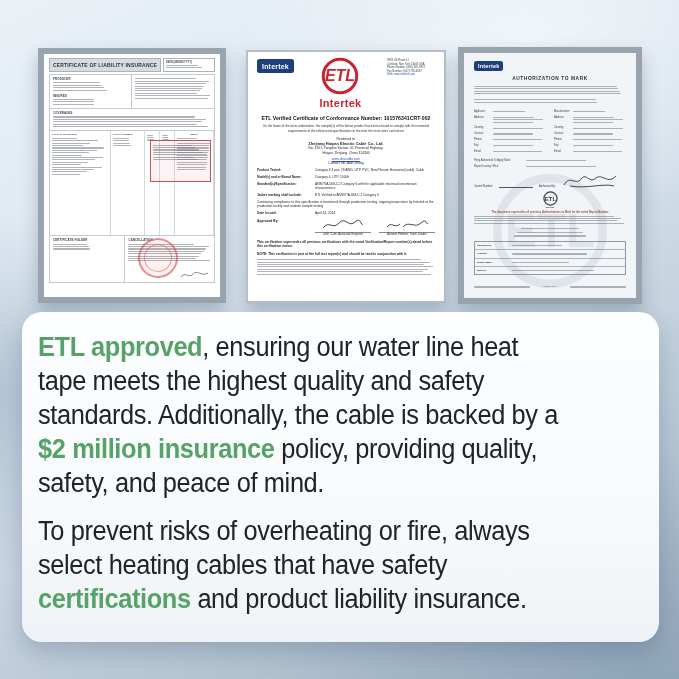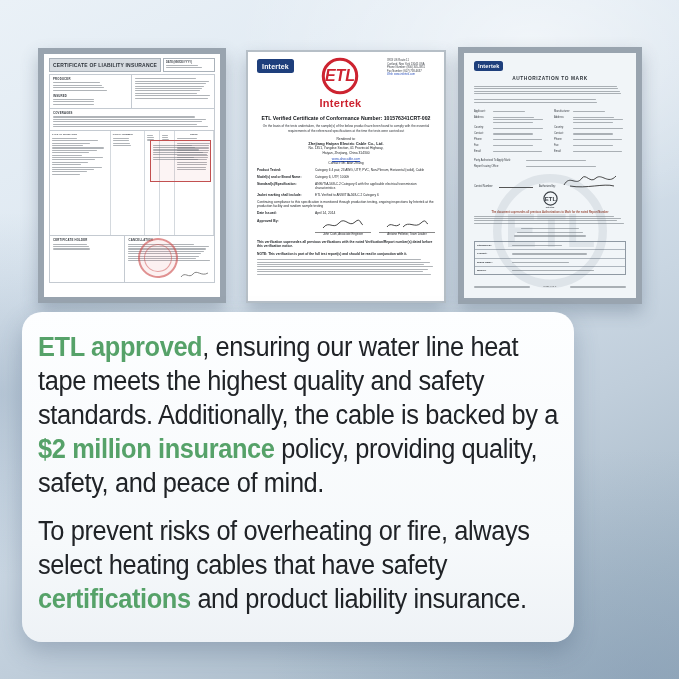--- a/index.html
+++ b/index.html
@@ -96,21 +96,21 @@
   .spec-table{border:1px solid #8f99a3;margin-top:3px;}
   .spec-table .srow{display:flex;border-bottom:.5px solid #aeb6be;padding:1px 2px;align-items:center;}
   .spec-table .srow:last-child{border-bottom:none;}
   .spec-table .sl{width:24%;font-size:2.5px;font-weight:700;flex-shrink:0;}
   .spec-table .sv{flex:1;}
   .c3-footer{display:flex;justify-content:space-between;align-items:center;margin-top:10px;font-size:2.5px;color:#555;}
   .c3-footer .fskel{width:56px;}
   .watermark{position:absolute;left:50%;top:118px;transform:translateX(-50%);opacity:.10;}
 
   
-  .card{position:absolute;left:22px;top:312px;width:552px;height:330px;border-radius:20px;
+  .card{position:absolute;left:22px;top:312px;width:637px;height:330px;border-radius:20px;
     background:linear-gradient(180deg,#fdfeff 0%,#f6f9fb 70%,#eef2f6 100%);
     box-shadow:0 10px 24px rgba(55,75,105,.28);
     padding:18px 0 0 16px;box-sizing:border-box;}
   .condense{transform:scaleX(.94);transform-origin:0 0;width:106%;}
   .tline{white-space:nowrap;font-size:27px;line-height:34px;letter-spacing:-.4px;
      color:var(--ink,#202327);}
   .tline .green{color:var(--green,#56a269);font-weight:700;}
   .para2{margin-top:14px;}
 </style>
 </head>

